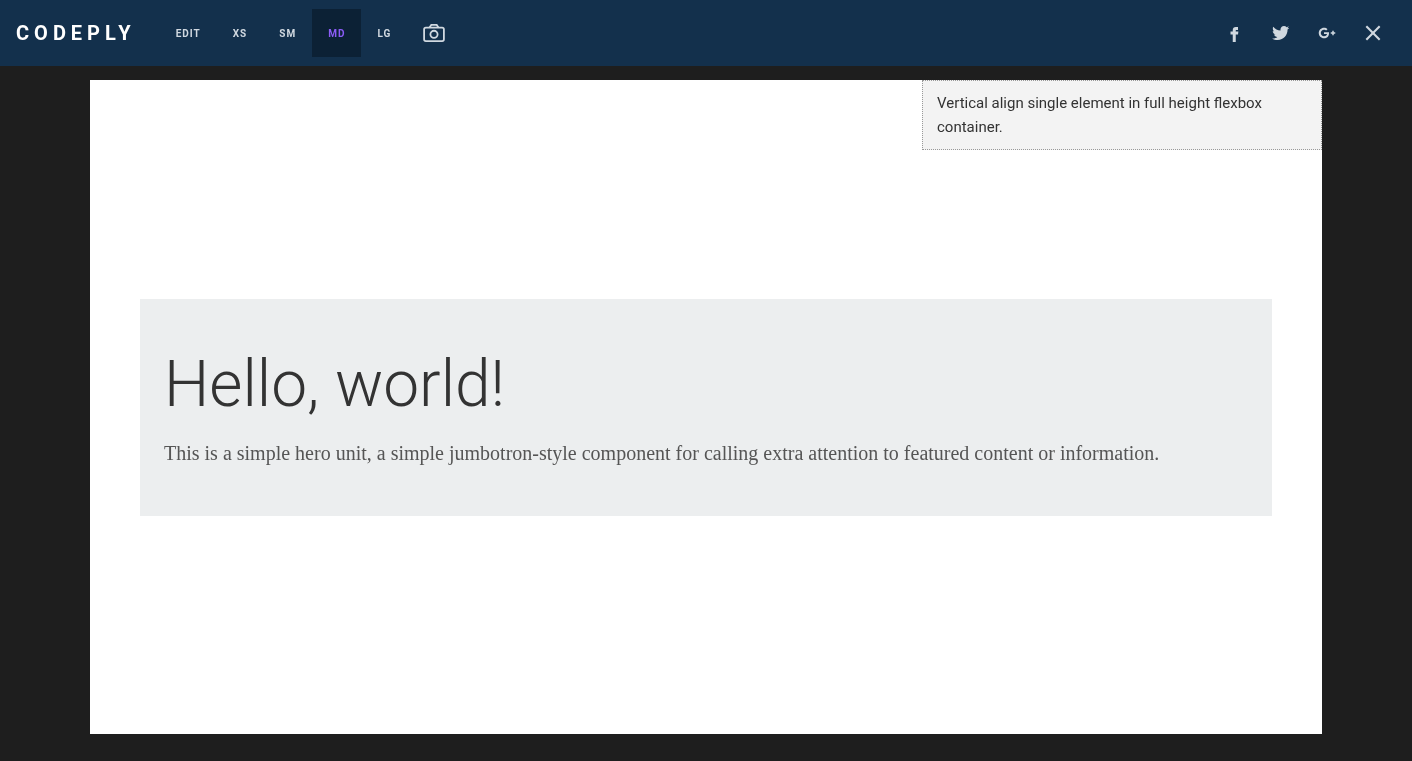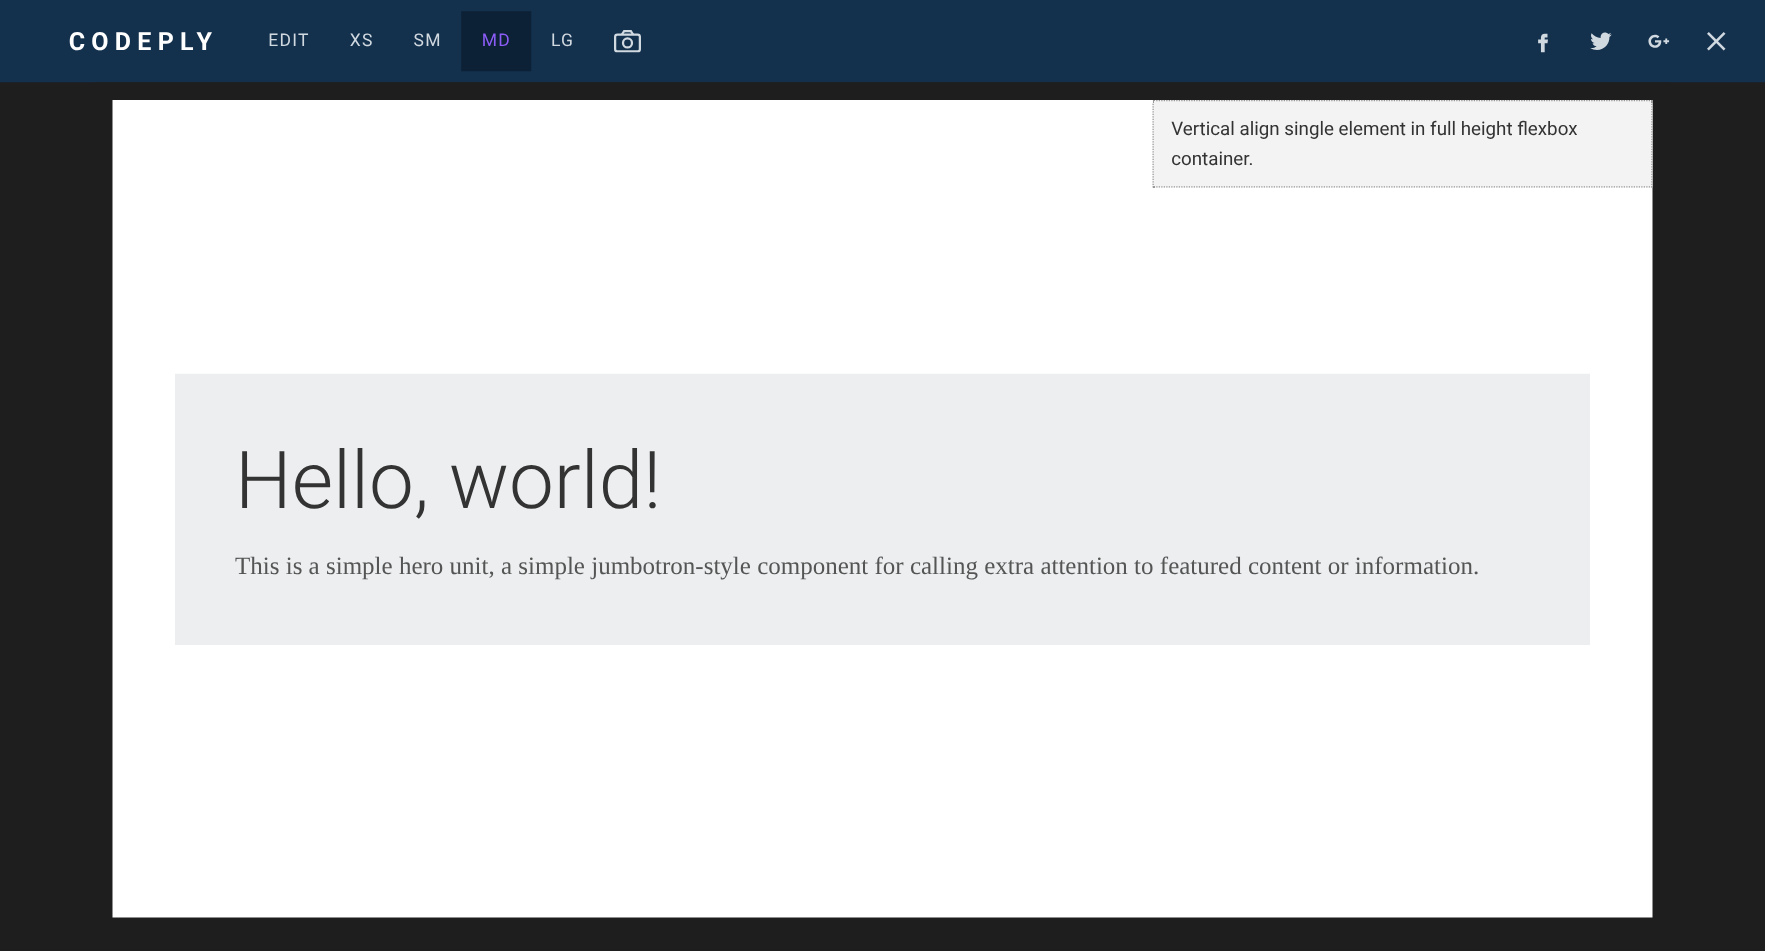--- a/index.html
+++ b/index.html
@@ -19,33 +19,32 @@
       height: 66px;
       display: flex;
       align-items: center;
       padding: 0 16px;
       justify-content: space-between;
     }
     .navbar-left {
       display: flex;
       align-items: center;
       gap: 0;
-      margin-left: 39px;
     }
     .logo {
       color: #ffffff;
       font-weight: 700;
       font-size: 20px;
       letter-spacing: 5px;
       margin-right: 24px;
     }
     .nav-item {
       color: #d0d8e0;
-      font-size: 14px;
-      font-weight: 400;
+      font-size: 10px;
+      font-weight: 700;
       letter-spacing: 1px;
       padding: 0 16px;
       height: 48px;
       display: flex;
       align-items: center;
       cursor: pointer;
     }
     .nav-item.active {
       background: #0c2135;
       color: #8b5cf6;
@@ -113,21 +112,21 @@
       background: #f3f3f3;
       border: 1px dotted #999;
       padding: 10px 14px;
       width: 400px;
       color: #333;
       font-size: 15px;
       line-height: 1.6;
     }
     .jumbotron {
       background: #eceeef;
-      padding: 48px 48px;
+      padding: 48px 24px;
       border-radius: 0;
       width: 100%;
     }
     .jumbotron h1 {
       font-size: 64px;
       font-weight: 300;
       color: #333;
       margin-bottom: 16px;
     }
     .jumbotron p {

